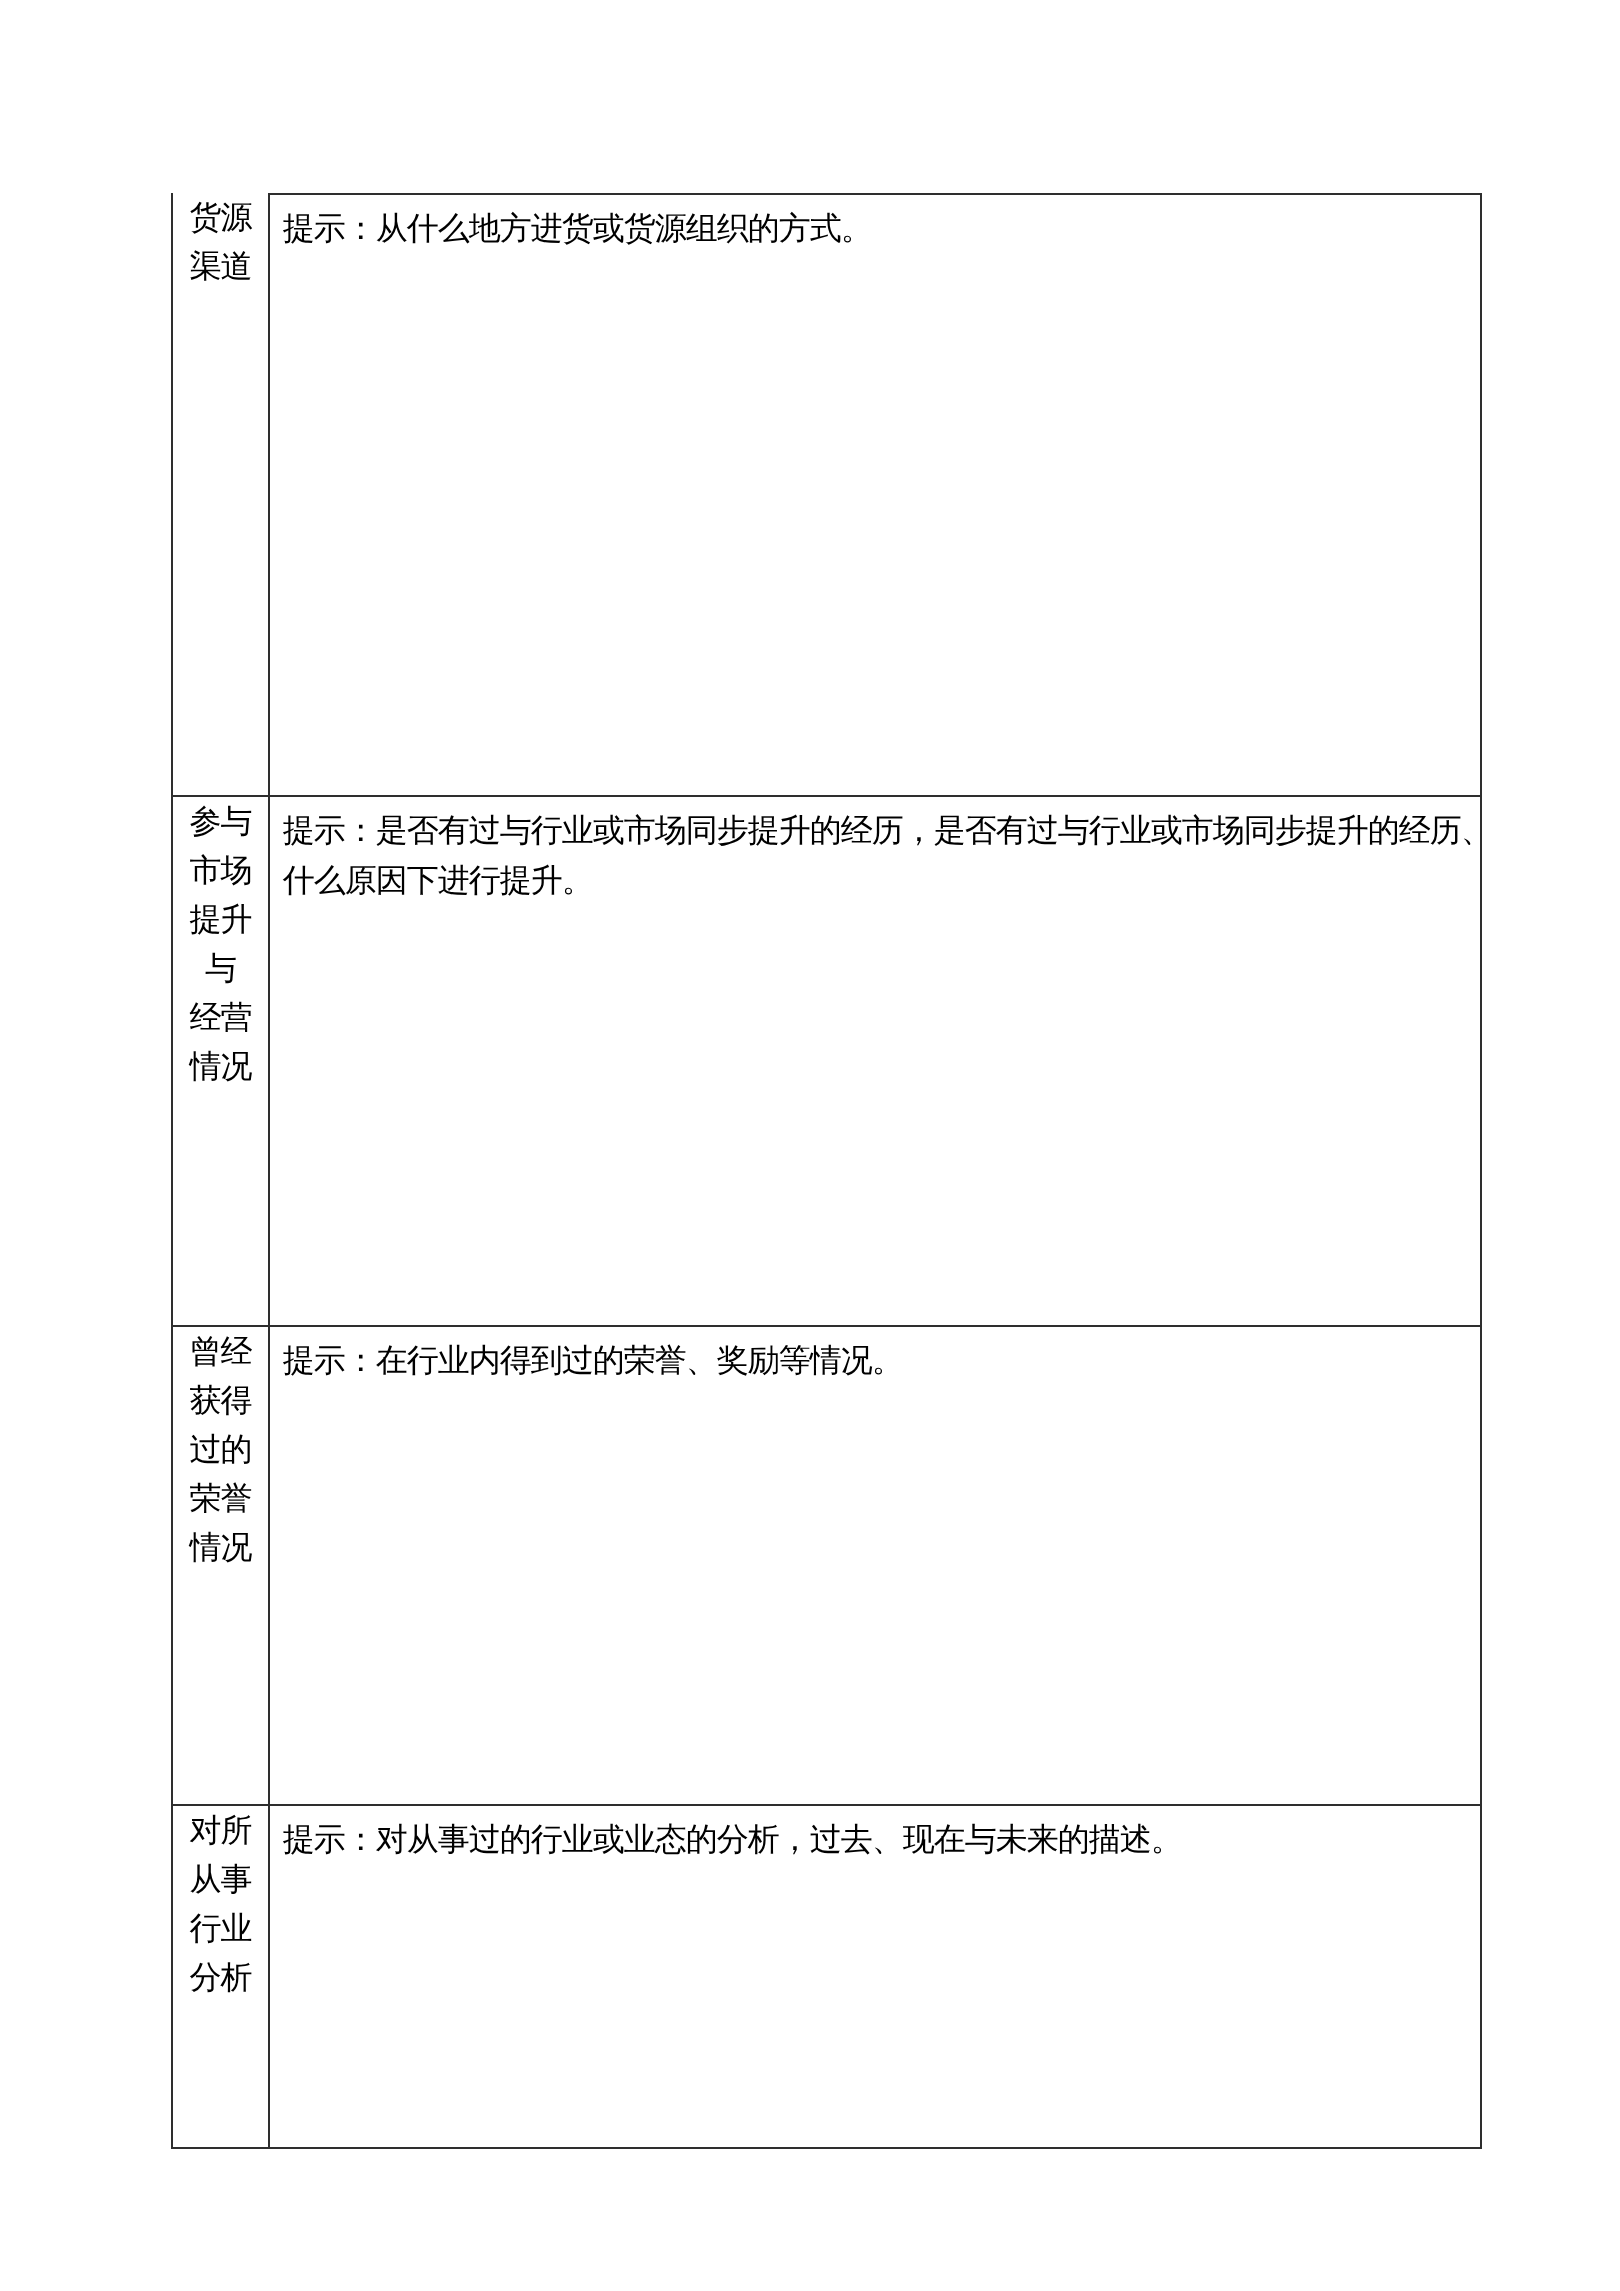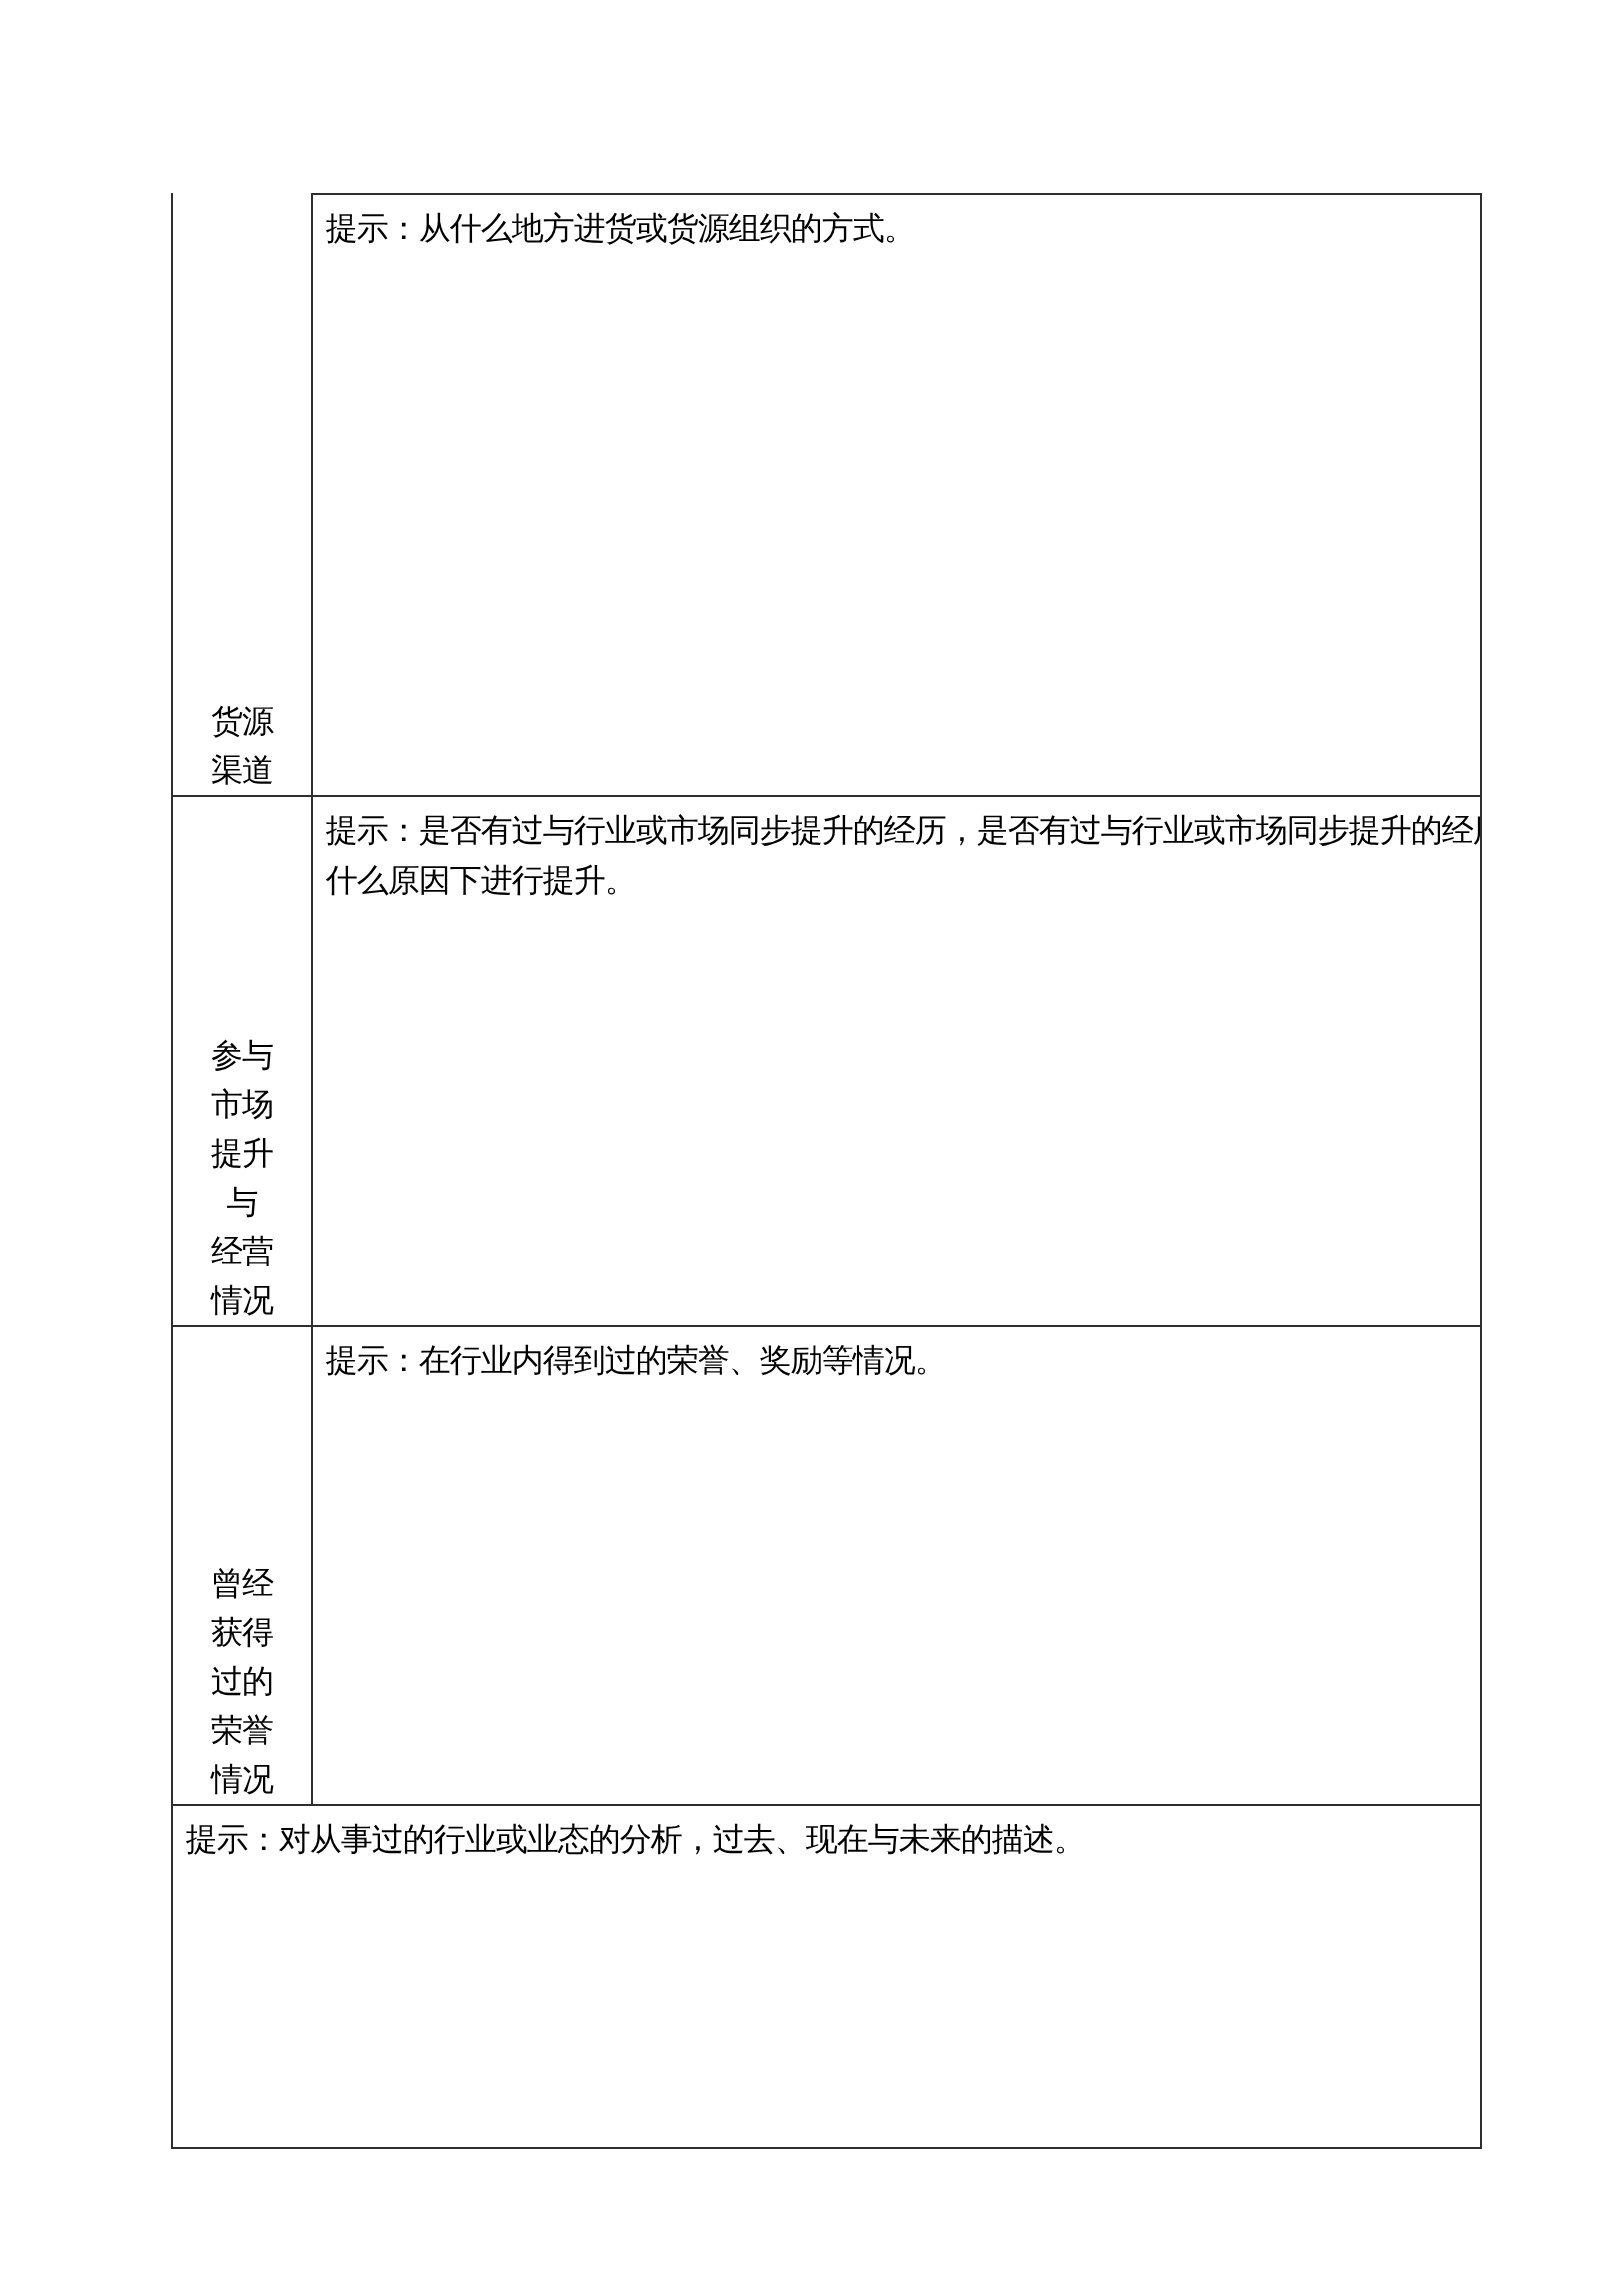--- a/index.html
+++ b/index.html
@@ -26,23 +26,23 @@
     left:171px;top:193px;width:1311px;
     border-left:2px solid var(--border-color);
     border-right:2px solid var(--border-color);
   }
   .row{display:flex;border-bottom:2px solid var(--border-color);}
   .row-0{height:604px;}
   .row-1{height:530px;}
   .row-2{height:479px;}
   .row-3{height:343px;}
   .label-cell{
-    width:140px;
+    width:97px;
     border-right:2px solid var(--border-color);
-    display:flex;align-items:flex-end;justify-content:center;
+    display:flex;align-items:flex-start;justify-content:center;
     overflow:hidden;
   }
   .label-text{
     white-space:pre;
     text-align:center;
     font-size:32px;
     line-height:49px;
     letter-spacing:-1px;
   }
   .hint-cell{
@@ -96,20 +96,26 @@
 过的
 荣誉
 情况</span>
       </div>
       <div class="hint-cell">
         <div class="hint-text">提示：在行业内得到过的荣誉、奖励等情况。</div>
       </div>
     </div>
 
     <div class="row row-3">
+      <div class="label-cell">
+        <span class="label-text">对所
+从事
+行业
+分析</span>
+      </div>
       <div class="hint-cell">
         <div class="hint-text">提示：对从事过的行业或业态的分析，过去、现在与未来的描述。</div>
       </div>
     </div>
 
   </div>
 </div>
 
 
 </body></html>

